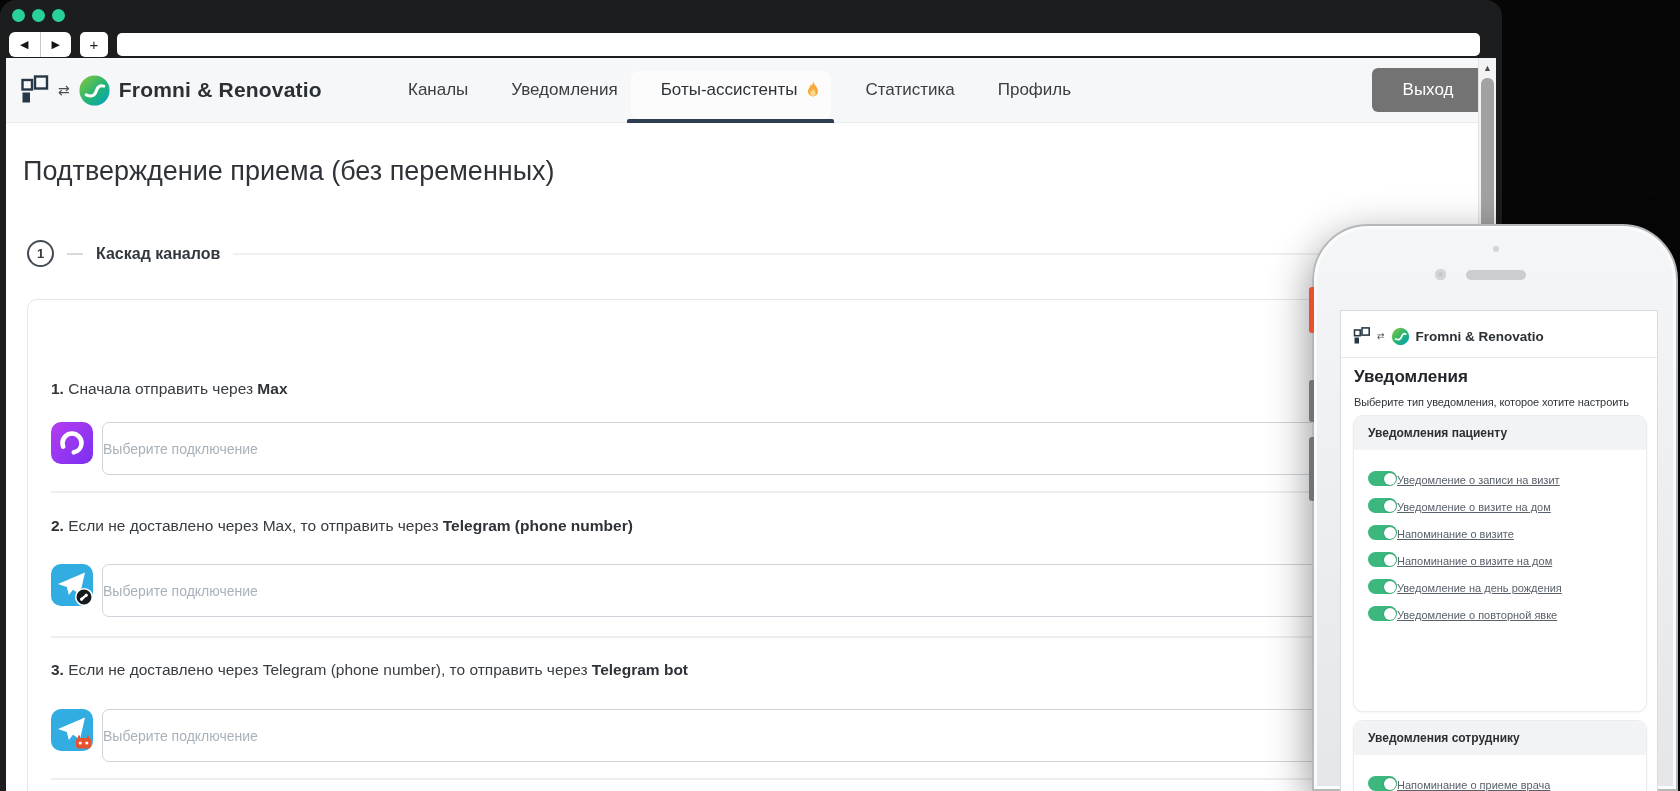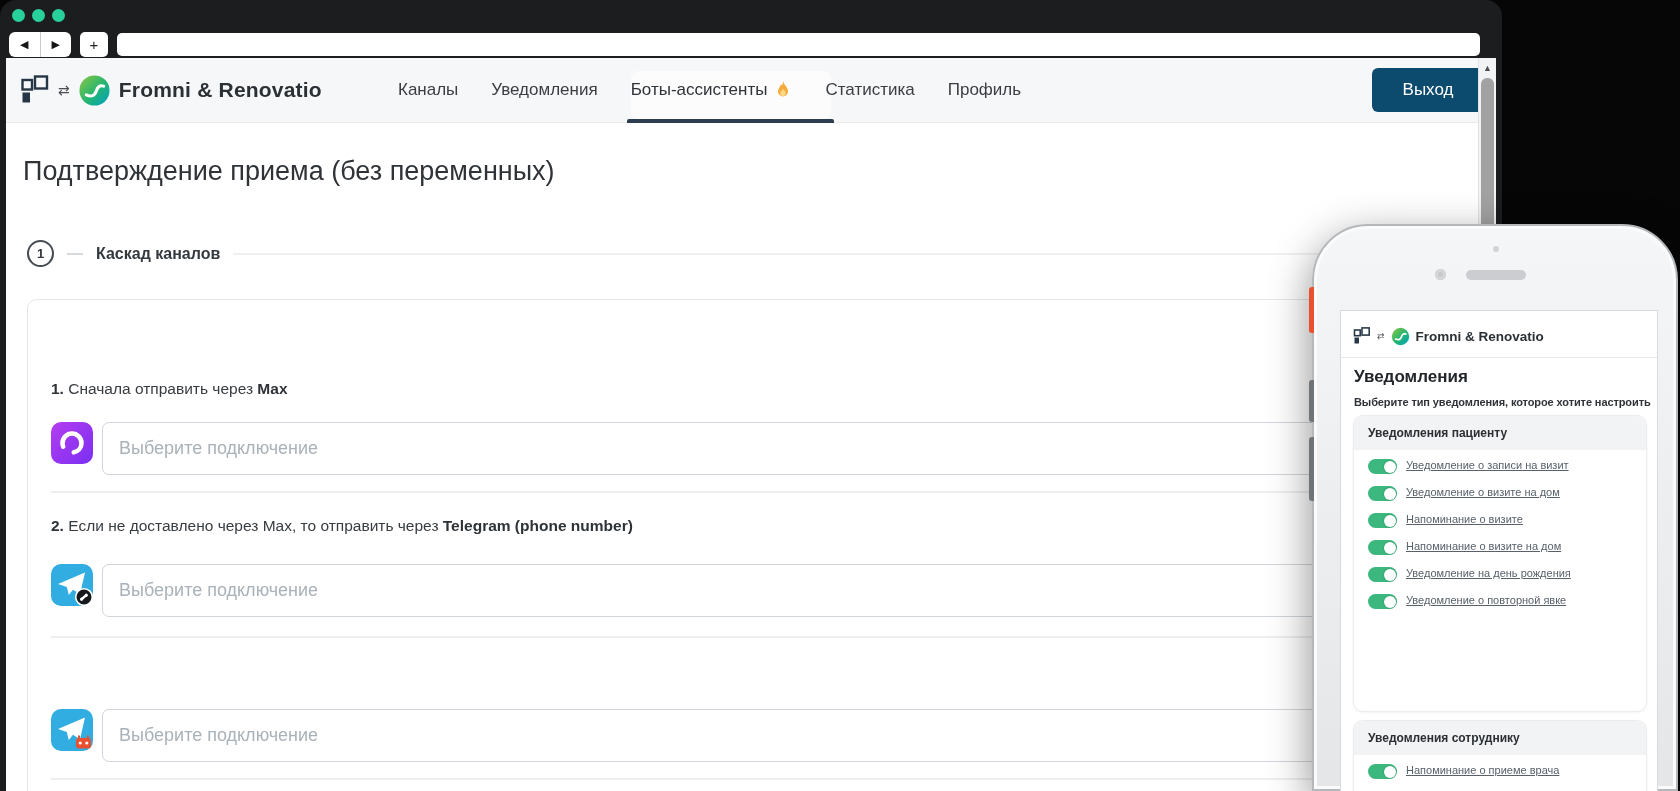--- a/index.html
+++ b/index.html
@@ -31,24 +31,24 @@
                 background:#f6f7f8; border-bottom:1px solid #ebebeb; }
   .logo-row { position:absolute; left:14px; top:0; height:100%; display:flex; align-items:center; gap:8px; }
   .swap-glyph { font-size:14px; color:#4a4f54; }
   .brand-text { font-size:21px; font-weight:700; color:#2b3035; letter-spacing:.2px; }
   .tab-pill { position:absolute; left:625px; top:13px; width:200px; height:48px;
               background:#fcfcfd; border-radius:8px; }
   .tab-underline { position:absolute; left:621px; top:61px; width:207px; height:4px;
                    background:#2c3e50; border-radius:2px 2px 0 0; }
   .nav { position:absolute; left:392px; top:0; height:100%; display:flex; align-items:center;
          gap:33px; font-size:17px; color:#3a3e43; }
-  .nav-item { display:flex; align-items:center; gap:7px; cursor:default; position:relative; }
+  .nav-item { display:flex; align-items:center; gap:7px; cursor:default; position:relative;margin-left:10px; }
   .nav-item.active { color:#2e3338; }
   .logout-btn { position:absolute; left:1366px; top:10px; width:112px; height:44px;
-                background:#0c4a6e; color:#fff; border-radius:6px; display:flex;
+                background:#737373; color:#fff; border-radius:6px; display:flex;
                 align-items:center; justify-content:center; font-size:17px; }
 
   
   .scrollbar { position:absolute; right:0; top:0; width:18px; height:100%;
                background:#f2f3f4; border-left:1px solid #e2e2e2; }
   .sb-up { position:absolute; top:2px; left:0; width:100%; height:16px; display:flex;
            align-items:center; justify-content:center; font-size:9px; color:#4e4e4e; }
   .sb-thumb { position:absolute; left:2px; top:20px; width:13px; height:620px;
               background:#a2a2a2; border-radius:6px; }
 
@@ -62,22 +62,22 @@
   .step-dash { width:16px; height:2px; background:#d7dadd; flex:0 0 auto; }
   .section-label { font-size:16px; font-weight:700; color:#33393f; flex:0 0 auto;text-align:right; }
   .section-rule { flex:1; height:2px; background:#eef0f1; }
 
   .cascade-card { position:absolute; left:21px; top:241px; width:1437px; height:620px;
                   background:#fff; border:1px solid #e3e7ea; border-radius:10px; }
   .item-label { position:absolute; left:23px; font-size:15.5px; color:#373c41; }
   .item-label b { font-weight:700; color:#2e3338; }
   .chan-icon { position:absolute; left:23px; width:42px; height:42px; }
   .conn-input { position:absolute; left:74px; width:1347px; height:53px;
-                border:1px solid #cfd5da; border-radius:7px; font-size:18px; color:#6d28d9;
-                padding:0 16px; outline:none; font-family:"Liberation Sans",sans-serif; background:#fff; }
+                border:1px solid #cfd5da; border-radius:7px; font-size:14px; color:#6d28d9;
+                padding:0 0; outline:none; font-family:"Liberation Sans",sans-serif; background:#fff; }
   .conn-input::placeholder { color:#a9b1b9; }
   .divider { position:absolute; left:23px; right:14px; height:2px; background:#eceeef; }
 
   
   .phone { position:absolute; left:1312px; top:224px; width:366px; height:567px;
            background:linear-gradient(180deg,#f5f6f7,#e4e6e8); border:2px solid #b4b8bb;
            border-radius:56px 56px 0 0;
            box-shadow:0 14px 44px rgba(0,0,0,.45), inset 0 0 0 3px #fbfbfc; }
   .side-btn { position:absolute; left:-5px; width:5px; border-radius:3px 0 0 3px; }
   .mute-switch { top:61px; height:46px; background:#e8502f; }
@@ -89,31 +89,31 @@
                 border-radius:50%; background:#c6c8cb; box-shadow:inset 0 0 0 3px #d4d6d8; }
   .speaker { position:absolute; left:152px; top:44px; width:60px; height:10px;
              border-radius:6px; background:#cbcdd0; }
   .phone-screen { position:absolute; left:26px; top:84px; width:318px; height:483px;
                   background:#fff; border:1px solid #d8dadc; overflow:hidden; }
   .ps-logo-row { position:absolute; left:12px; top:12px; height:26px;
                  display:flex; align-items:center; gap:6px; }
   .ps-brand { font-size:13.5px; font-weight:700; color:#2b3035; }
   .ps-header-line { position:absolute; left:0; top:46px; width:100%; height:1px; background:#e8e8e8; }
   .ps-title { position:absolute; left:13px; top:56px; font-size:17px; font-weight:700; color:#22262a; }
-  .ps-subtitle { position:absolute; left:13px; top:85px; font-size:11px; font-weight:700;
+  .ps-subtitle { position:absolute; left:13px; top:85px; font-size:11px; font-weight:400;
                  color:#2f3338; letter-spacing:-.1px; white-space:nowrap; }
   .ps-card { position:absolute; left:12px; width:294px; background:#fff;
              border:1px solid #ececee; border-radius:10px; box-shadow:0 1px 3px rgba(0,0,0,.05); }
   .ps-card-1 { top:104px; height:297px; }
   .ps-card-2 { top:409px; height:80px; border-radius:10px 10px 0 0; border-bottom:0; }
   .ps-card-head { height:34px; background:#f2f3f4; border-radius:9px 9px 0 0;
                   display:flex; align-items:center; padding-left:14px;
                   font-size:12px; font-weight:700; color:#2b2f33; }
   .ps-rows { padding:9px 0 0 14px; }
-  .ps-row { height:27px; display:flex; align-items:flex-start; gap:9px; }
+  .ps-row { height:27px; display:flex; align-items:flex-end; }
   .toggle { width:29px; height:15px; border-radius:8px; background:#3cb87f; position:relative; flex:0 0 auto; }
   .toggle .knob { position:absolute; right:1.5px; top:1.5px; width:12px; height:12px;
                   border-radius:50%; background:#fff; box-shadow:0 0 2px rgba(0,0,0,.3); }
   .ps-link { font-size:11px; color:#59616b; text-decoration:underline; white-space:nowrap; }
 </style>
 </head>
 <body>
 
 <div class="browser">
 
@@ -231,20 +231,23 @@
         <circle cx="33" cy="33" r="8.3" fill="#17191c" stroke="#fff" stroke-width="1.6"></circle>
         <g transform="rotate(-40 33 33.3)" fill="#fff">
           <rect x="29.4" y="32" width="7.2" height="2.4" rx="1.2"></rect>
           <circle cx="29.9" cy="33.2" r="1.6"></circle>
             <circle cx="36.1" cy="33.2" r="1.6"></circle>
         </g>
       </svg>
       <input class="conn-input" style="top: 264px;" placeholder="Выберите подключение">
       <div class="divider" style="top:336px"></div>
 
+      <div class="item-label" style="top:361px">
+        <b>3.</b><span> Если не доставлено через Telegram (phone number), то отправить через </span><b>Telegram bot</b>
+      </div>
       <svg class="chan-icon" style="top:409px" viewBox="0 0 42 42">
         <rect x="0" y="0" width="42" height="42" rx="10" fill="#31ade2"></rect>
         <path d="M34 8.5 L7 20 L15.8 23 L17.8 31 L22 25.7 L29 30.2 Z" fill="#fff"></path>
         <rect x="27" y="26.5" width="2" height="3.4" fill="#e8502f"></rect>
         <rect x="36" y="26.5" width="2" height="3.4" fill="#e8502f"></rect>
         <rect x="25" y="29" width="15" height="10.5" rx="3" fill="#e8502f"></rect>
         <circle cx="29.2" cy="34" r="1.6" fill="#fff"></circle>
           <circle cx="35.8" cy="34" r="1.6" fill="#fff"></circle>
       </svg>
       <input class="conn-input" style="top: 409px;" placeholder="Выберите подключение">

